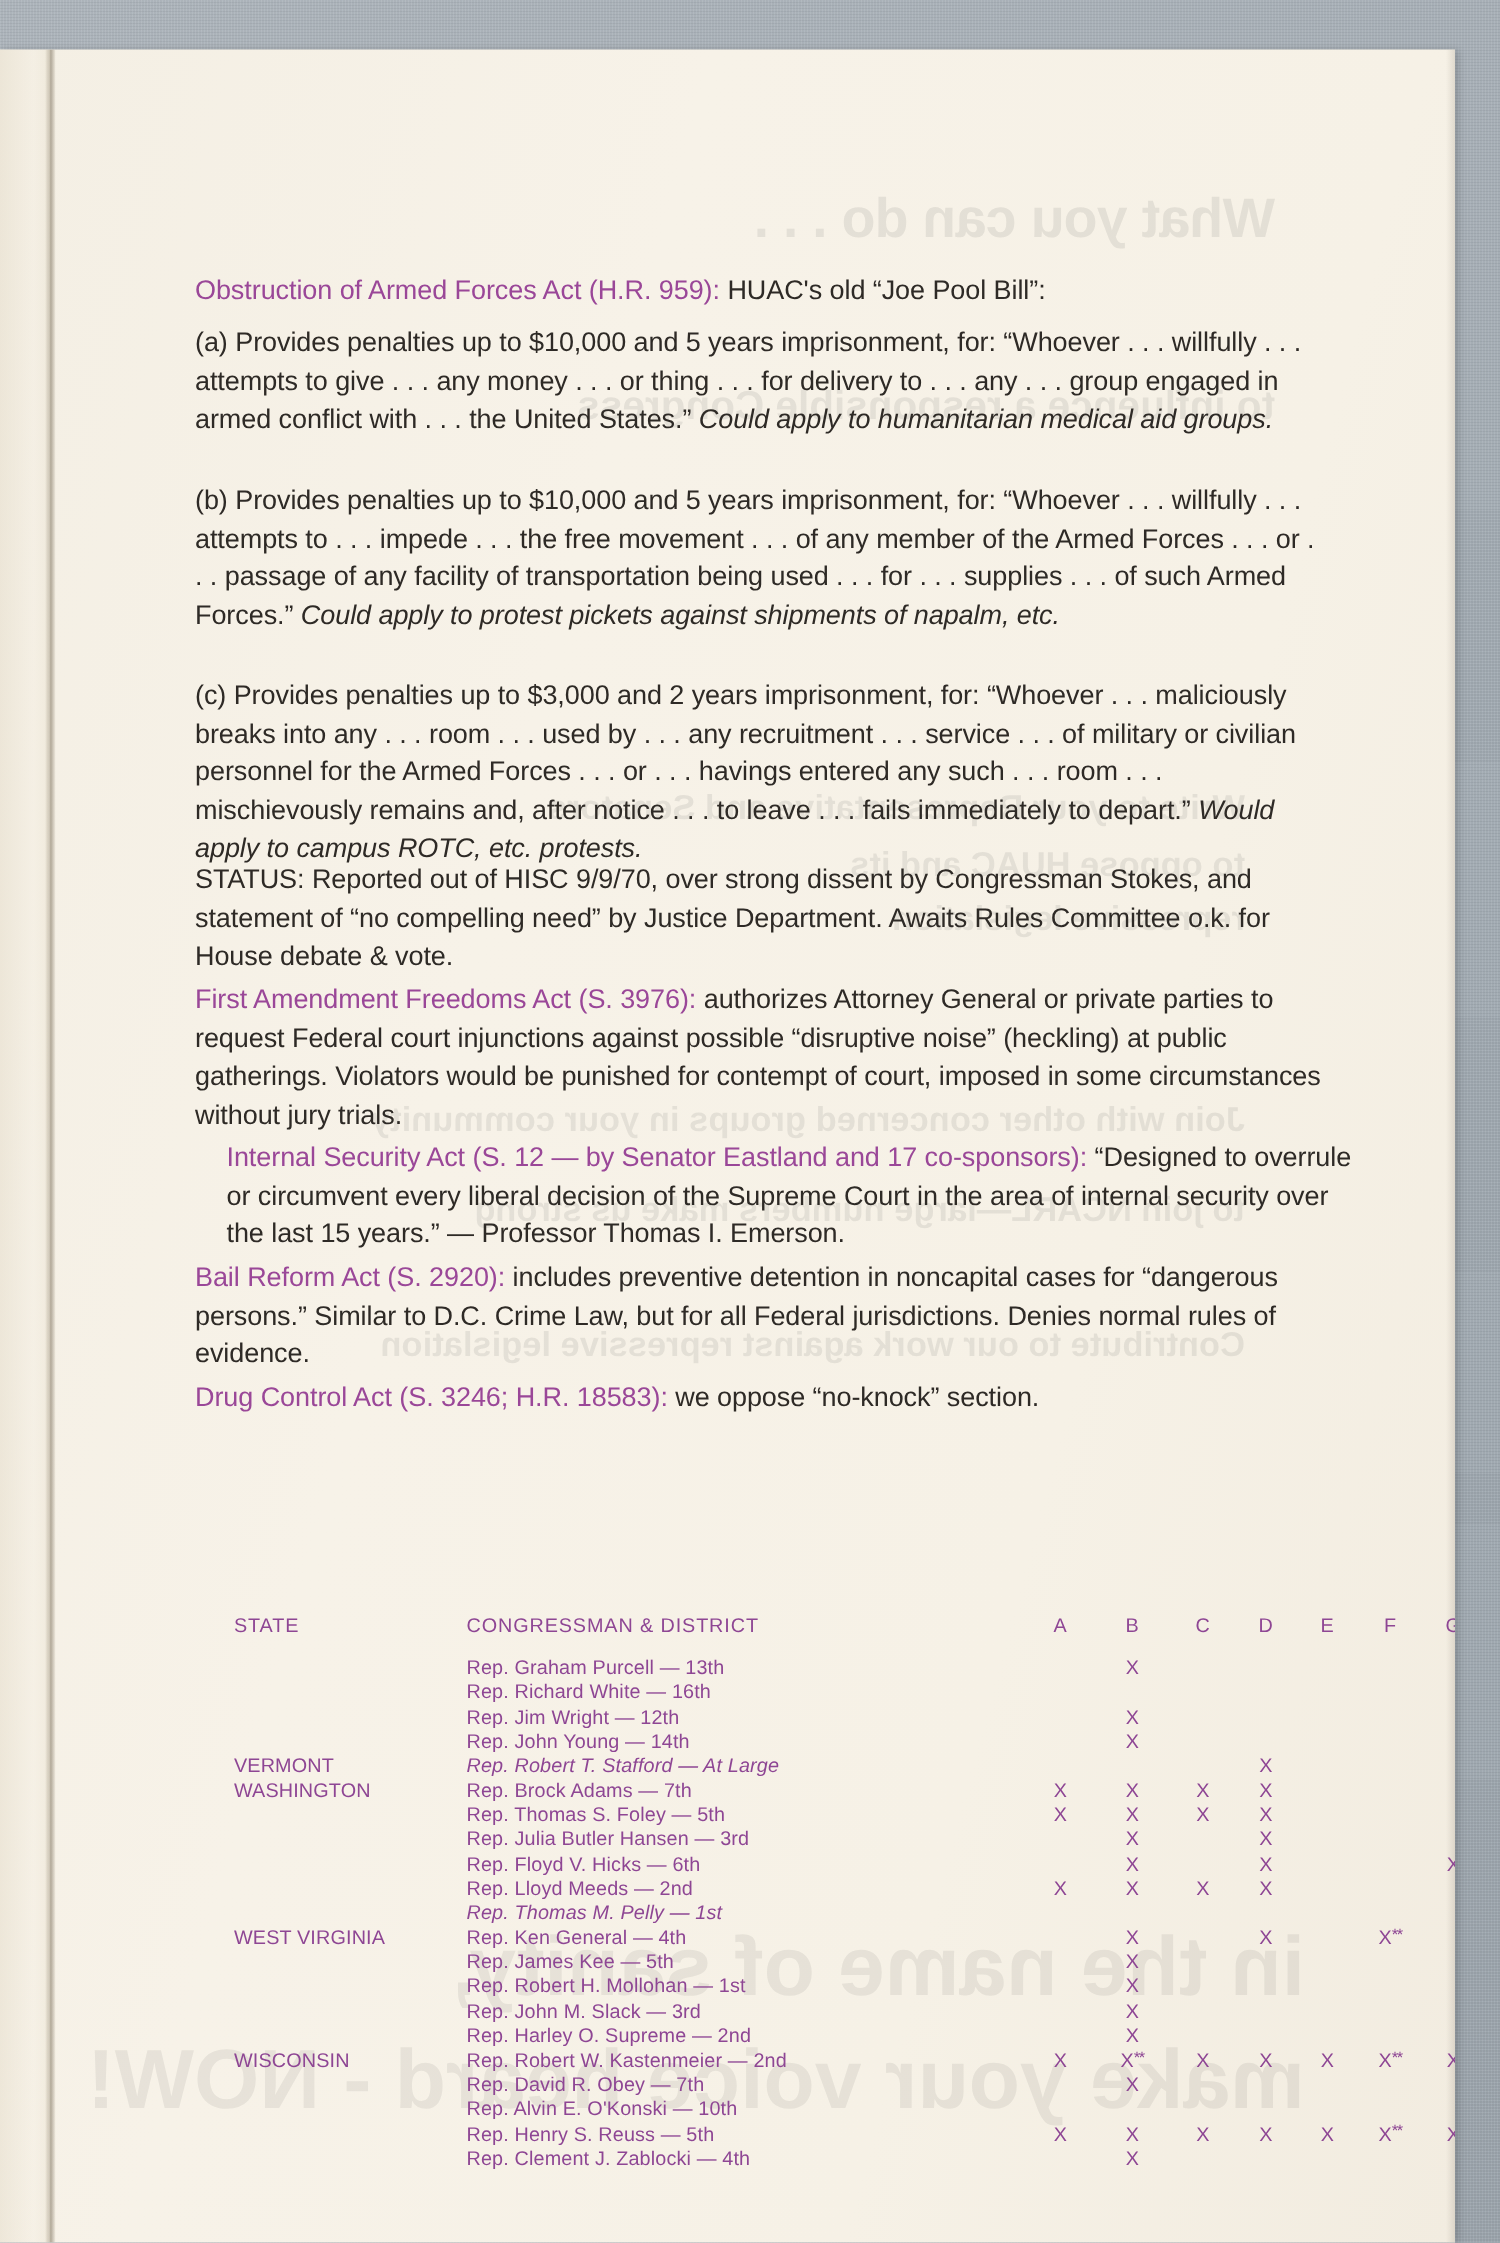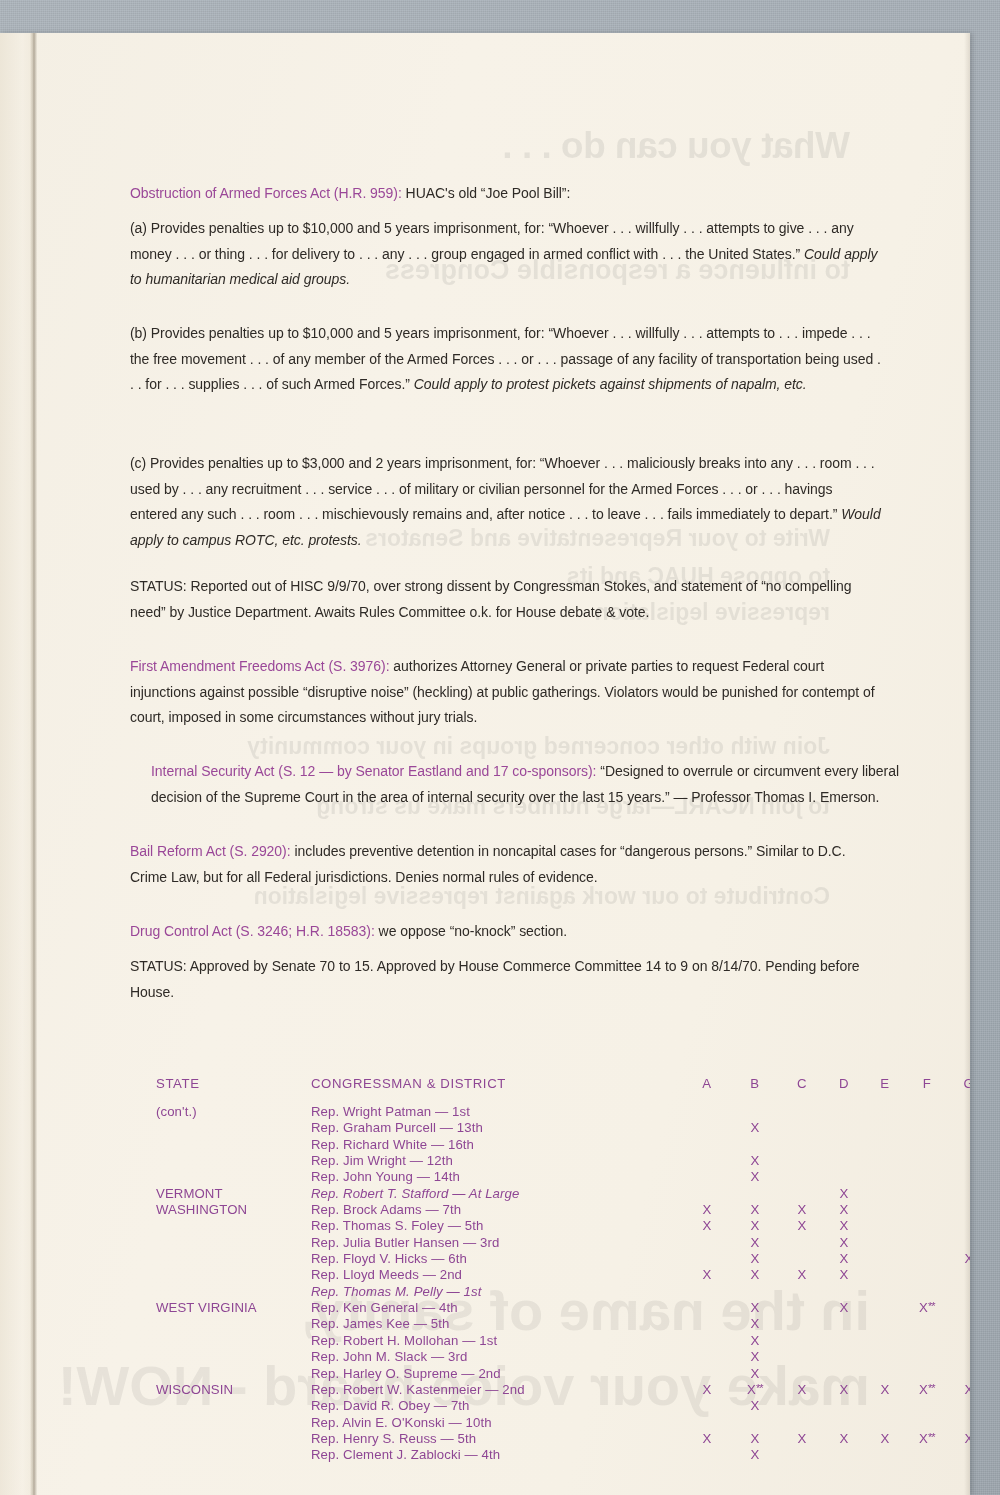--- a/index.html
+++ b/index.html
@@ -68,21 +68,21 @@
     margin:0;
     position:absolute;top:86px;left:8px;
     font-size:32px;font-weight:bold;color:#231f1c;
     letter-spacing:-.4px;
     white-space:nowrap;
   }
   h1.title .sub{font-size:19px;font-weight:normal;letter-spacing:0;}
 
   .para{
     position:absolute;left:8px;width:752px;
-    font-size:14px;line-height:25.5px;color:#2e2a26;
+    font-size:18px;line-height:25.5px;color:#2e2a26;
     letter-spacing:-.05px;
   }
   .para .hd{color:#9a4798;}
   .para i{font-style:italic;}
 
   
   .tbl{
     position:absolute;left:6px;top:1043px;width:800px;
     color:#8e4694;
     font-size:13.2px;
@@ -154,41 +154,34 @@
     </div>
 
     <div class="para" style="top:806px;">
       <span class="hd">Bail Reform Act (S. 2920):</span><span> includes preventive detention in noncapital cases for “dangerous persons.” Similar to D.C. Crime Law, but for all Federal jurisdictions. Denies normal rules of evidence.</span>
     </div>
 
     <div class="para" style="top:886px;">
       <span class="hd">Drug Control Act (S. 3246; H.R. 18583):</span><span> we oppose “no-knock” section.</span>
     </div>
 
-    <div class="para" style="top:921px;">
-      <span>STATUS: Approved by Senate 70 to 15. Approved by House Commerce Committee 14 to 9 on 8/14/70. Pending before House.</span>
-    </div>
 
     <div class="tbl" id="roster-table">
         <div class="trow hdr">
           <span class="c-state">STATE</span>
           <span class="c-name">CONGRESSMAN &amp; DISTRICT</span>
           <span class="mk" style="left: 543px;">A</span>
           <span class="mk" style="left: 591px;">B</span>
           <span class="mk" style="left: 638px;">C</span>
           <span class="mk" style="left: 680px;">D</span>
           <span class="mk" style="left: 721px;">E</span>
           <span class="mk" style="left: 763px;">F</span>
           <span class="mk" style="left: 805px;">G</span>
         </div>
         <div class="trow">
-          <span class="c-state">(con't.)</span>
-          <span class="c-name">Rep. Wright Patman — 1st</span>
-        </div>
-        <div class="trow">
           <span class="c-state"></span>
           <span class="c-name">Rep. Graham Purcell — 13th</span>
           <span class="mk" style="left: 591px;">X</span>
         </div>
         <div class="trow">
           <span class="c-state"></span>
           <span class="c-name">Rep. Richard White — 16th</span>
         </div>
         <div class="trow">
           <span class="c-state"></span>

